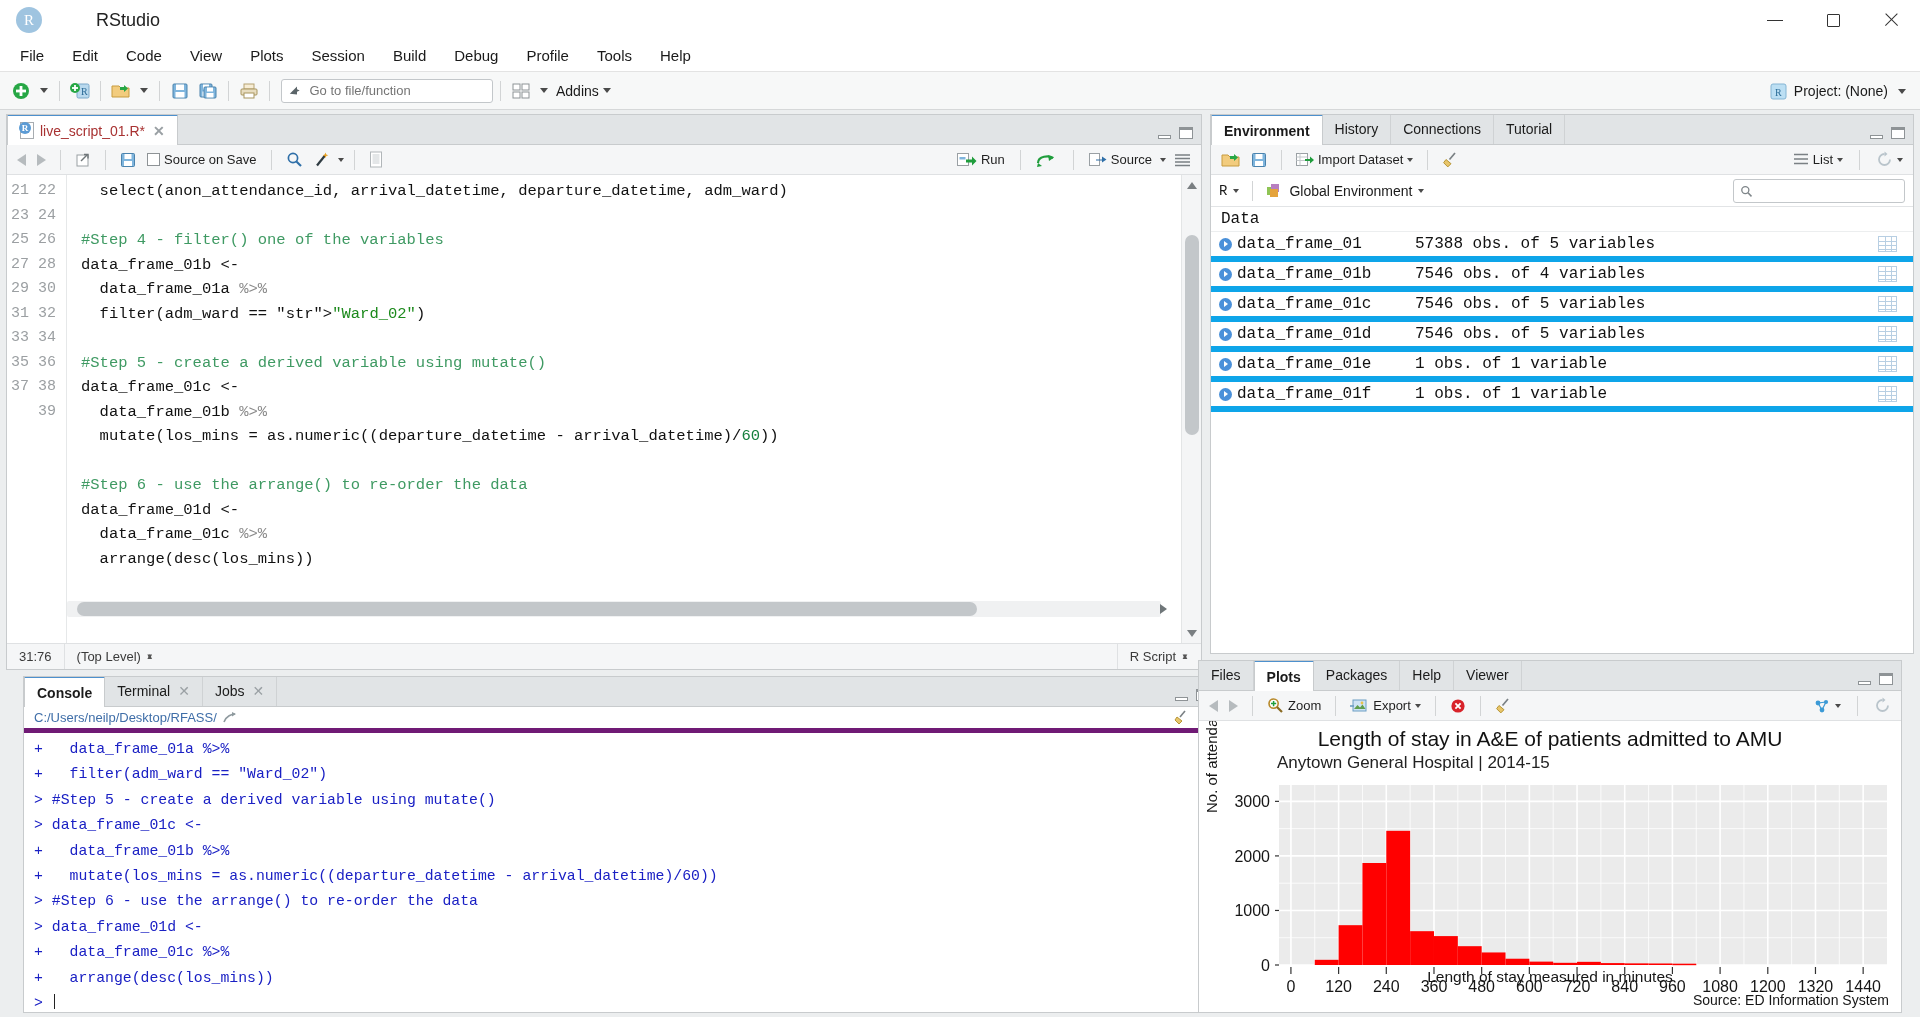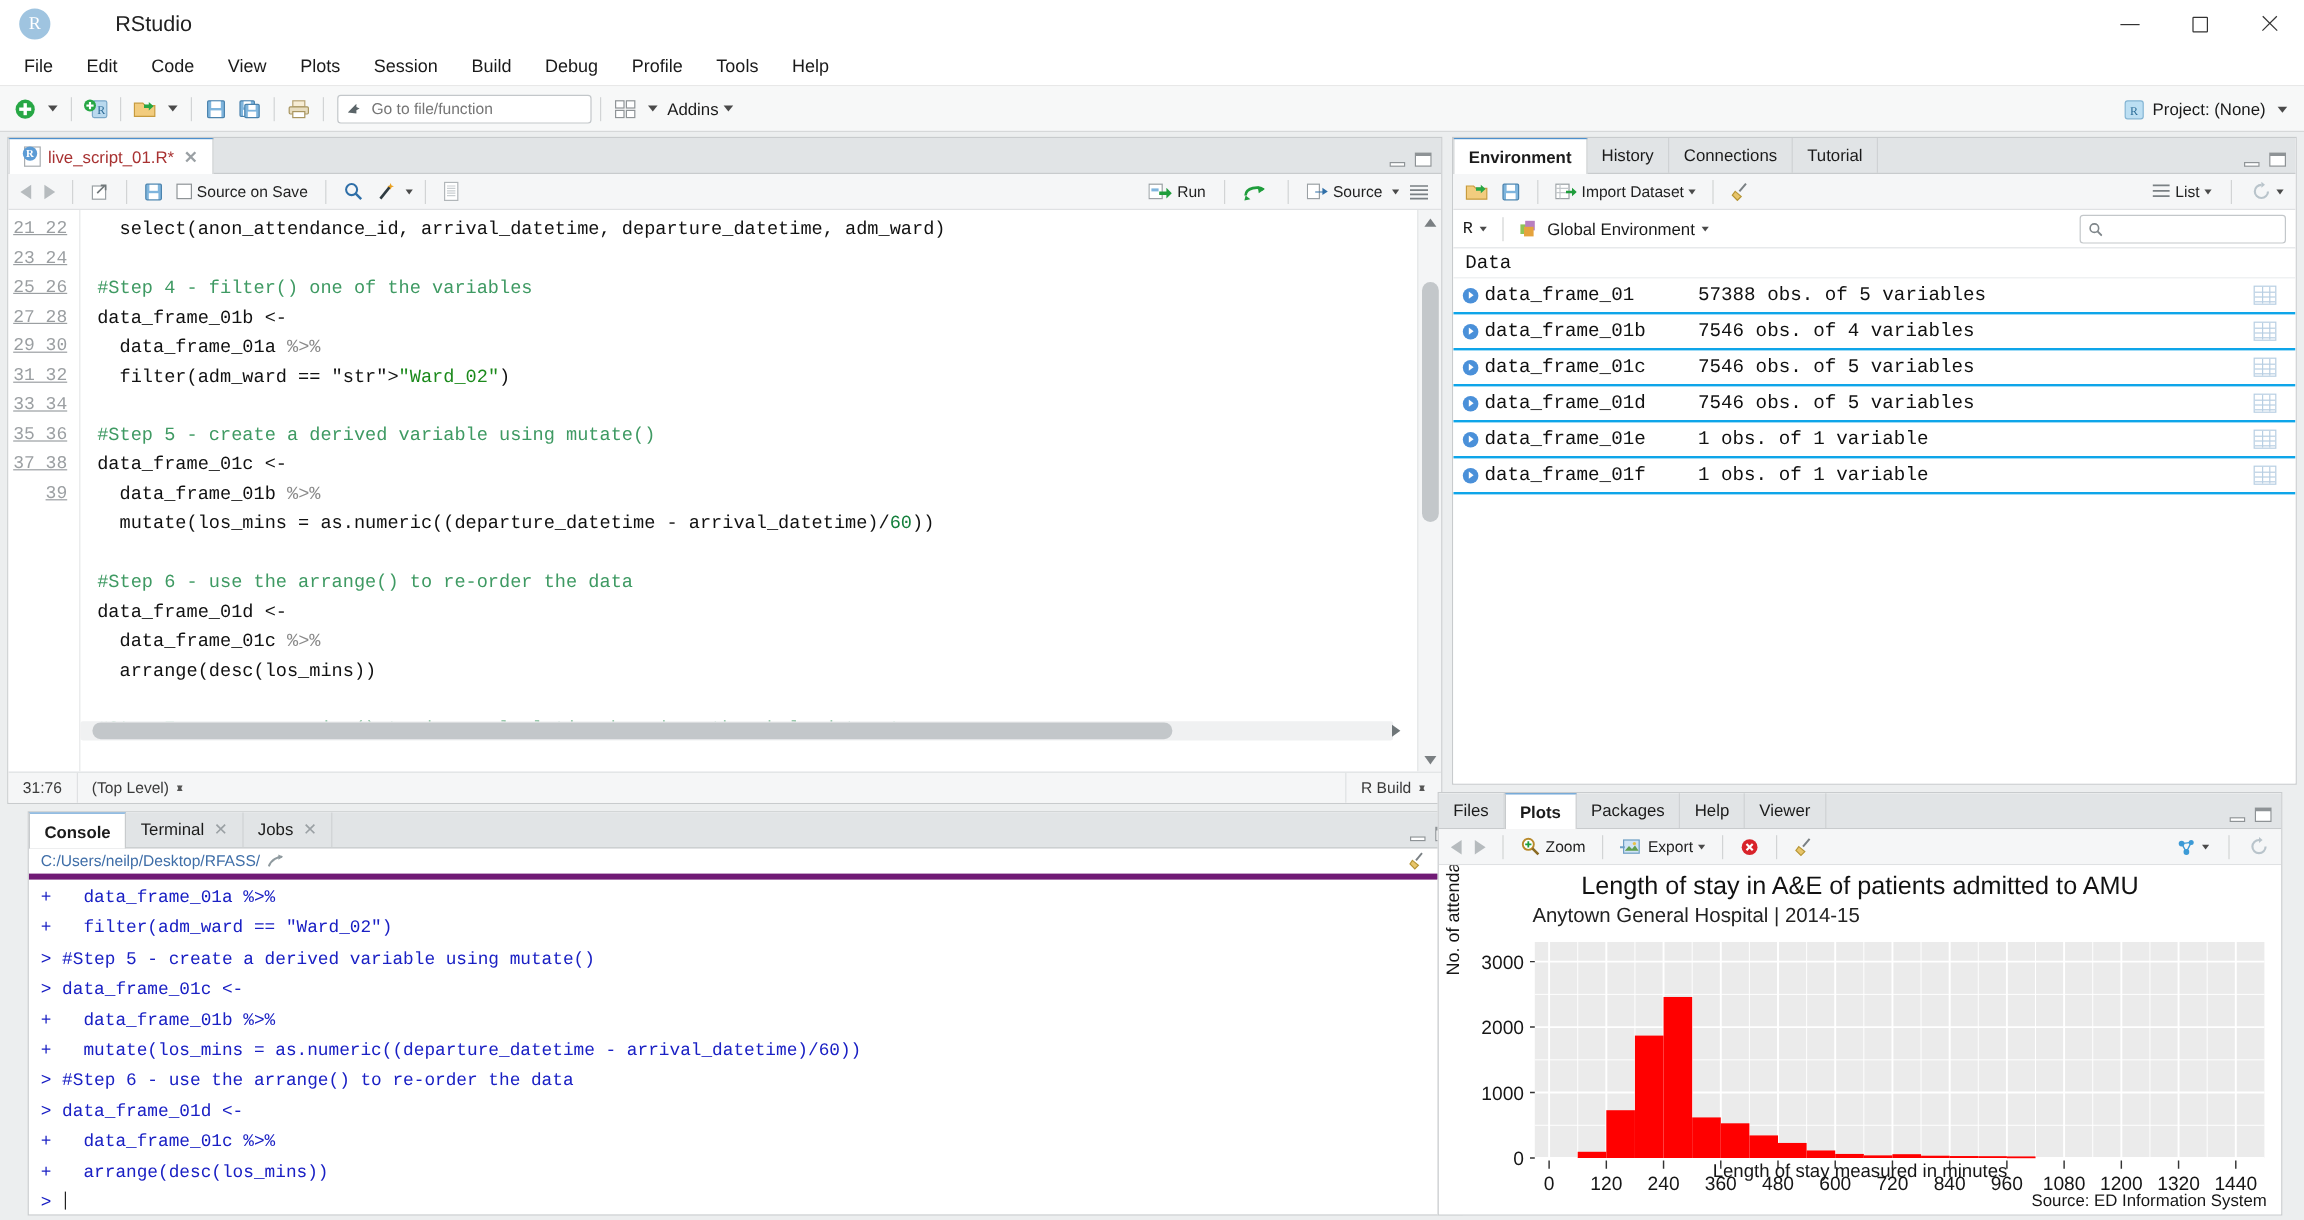--- a/index.html
+++ b/index.html
@@ -200,21 +200,20 @@
     background: #ffffff;
     display: flex;
   }
   .gutter {
     width: 60px; flex: none;
     background: #fff; border-right: 1px solid #e6e8e9;
     text-align: right; padding-right: 10px; padding-top: 4px;
     font-family: "Liberation Mono", monospace;
     font-size: 15px; color: #9b9fa2; line-height: 24.5px;
     user-select: none;
-    text-decoration: underline;
   }
   .code-area {
     flex: 1; padding-top: 4px; padding-left: 14px;
     font-family: "Liberation Mono", monospace;
     font-size: 15.5px; line-height: 24.5px;
     color: #111; white-space: pre; overflow: hidden;
   }
   .cmt { color: #3f9a63; }
   .str { color: #1c8a1c; }
   .num { color: #15803d; }
@@ -312,21 +311,21 @@
     font-family: "Liberation Sans", sans-serif;
   }
   .env-grid { flex: 1; overflow: hidden; background: #fff; }
   .env-section {
     font-family: "Liberation Mono", monospace;
     font-size: 16px; padding: 3px 10px; color: #111;
     border-bottom: 1px solid #eceeef;
   }
   .env-row {
     display: flex; align-items: center;
-    height: 30px; border-bottom: 2px solid #0ea5e9;
+    height: 30px; border-bottom: 6px solid #0ea5e9;
     font-family: "Liberation Mono", monospace;
     font-size: 16px; color: #111;
     position: relative;
   }
   .env-expand {
     width: 13px; height: 13px; border-radius: 50%;
     background: #4a90d9; margin: 0 5px 0 8px; flex: none;
     position: relative;
   }
   .env-expand::after {
@@ -678,21 +677,21 @@
       <div class="es-cell">
         <span>(Top Level)</span>
         <span class="stepper">
             <span>▲</span>
             <span>▼</span>
           </span>
       </div>
       <div class="es-right">
         <div class="es-sep"></div>
         <div class="es-cell">
-          <span>R Build</span>
+          <span>R Script</span>
           <span class="stepper">
               <span>▲</span>
               <span>▼</span>
             </span>
         </div>
       </div>
     </div>
   </div>
 
   <div class="pane" id="pane-console">

